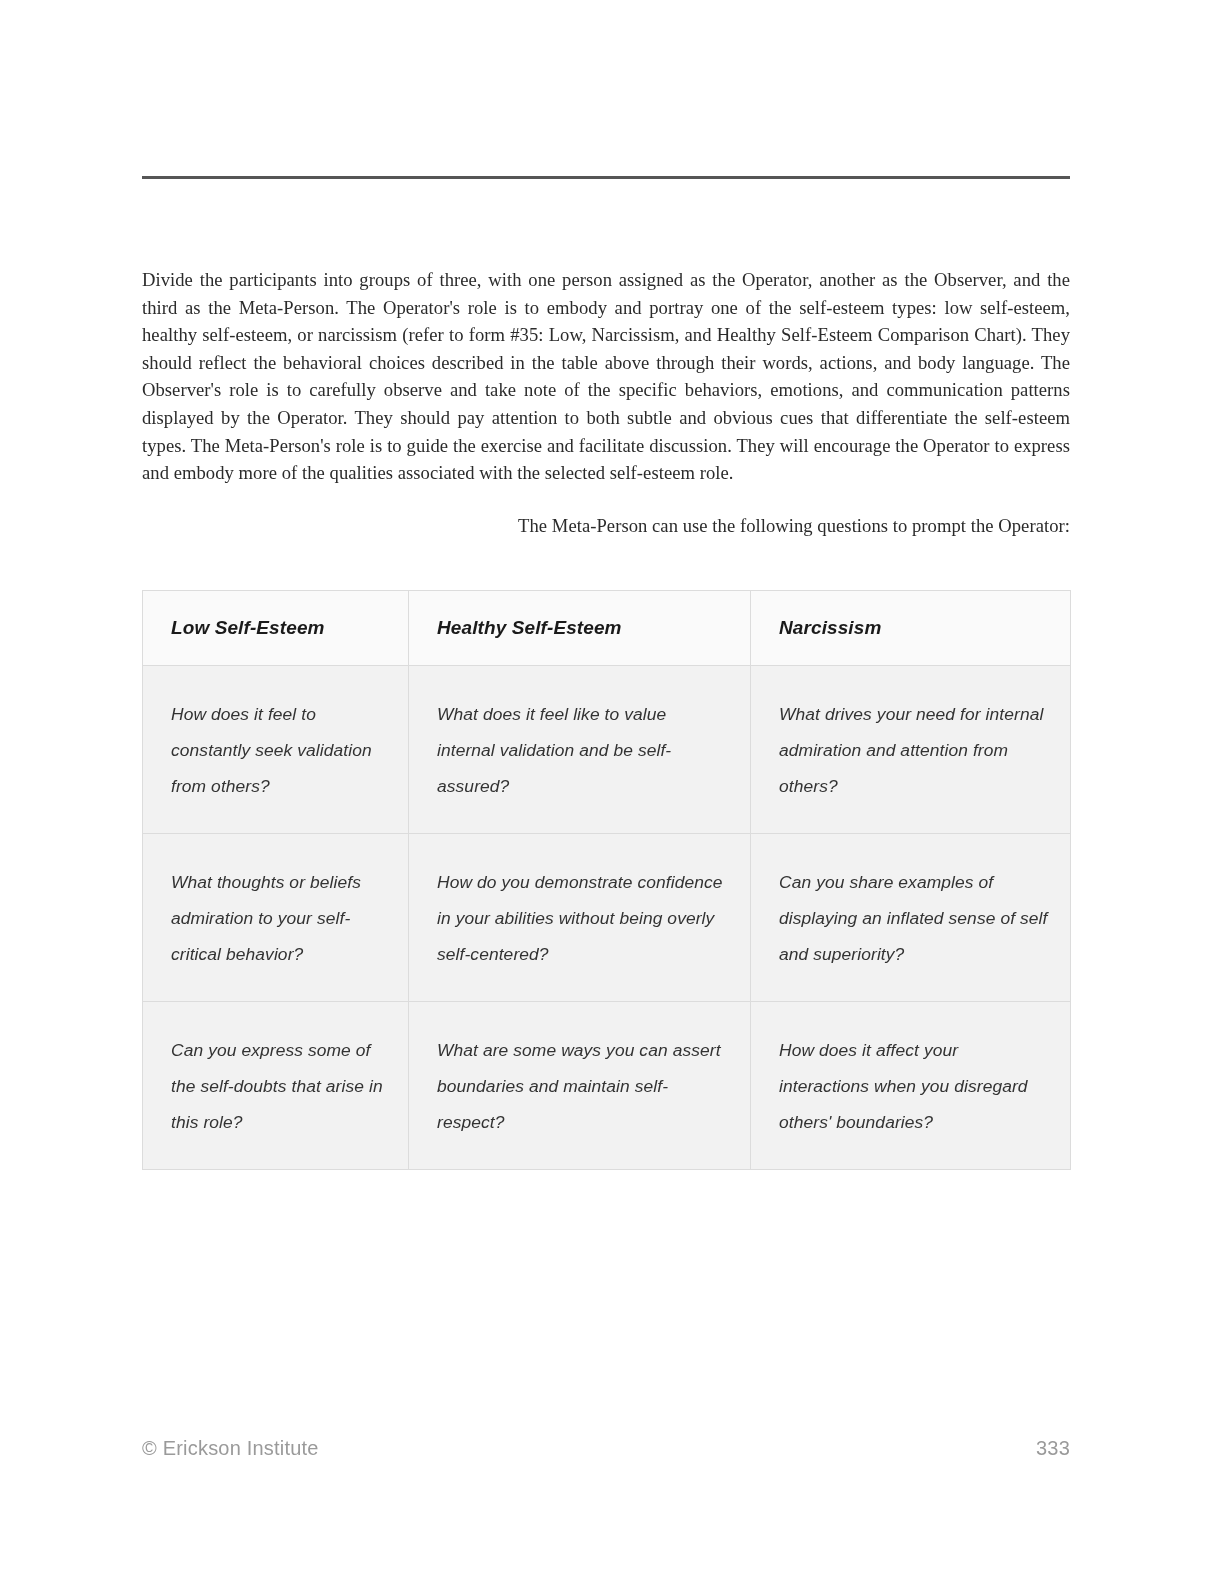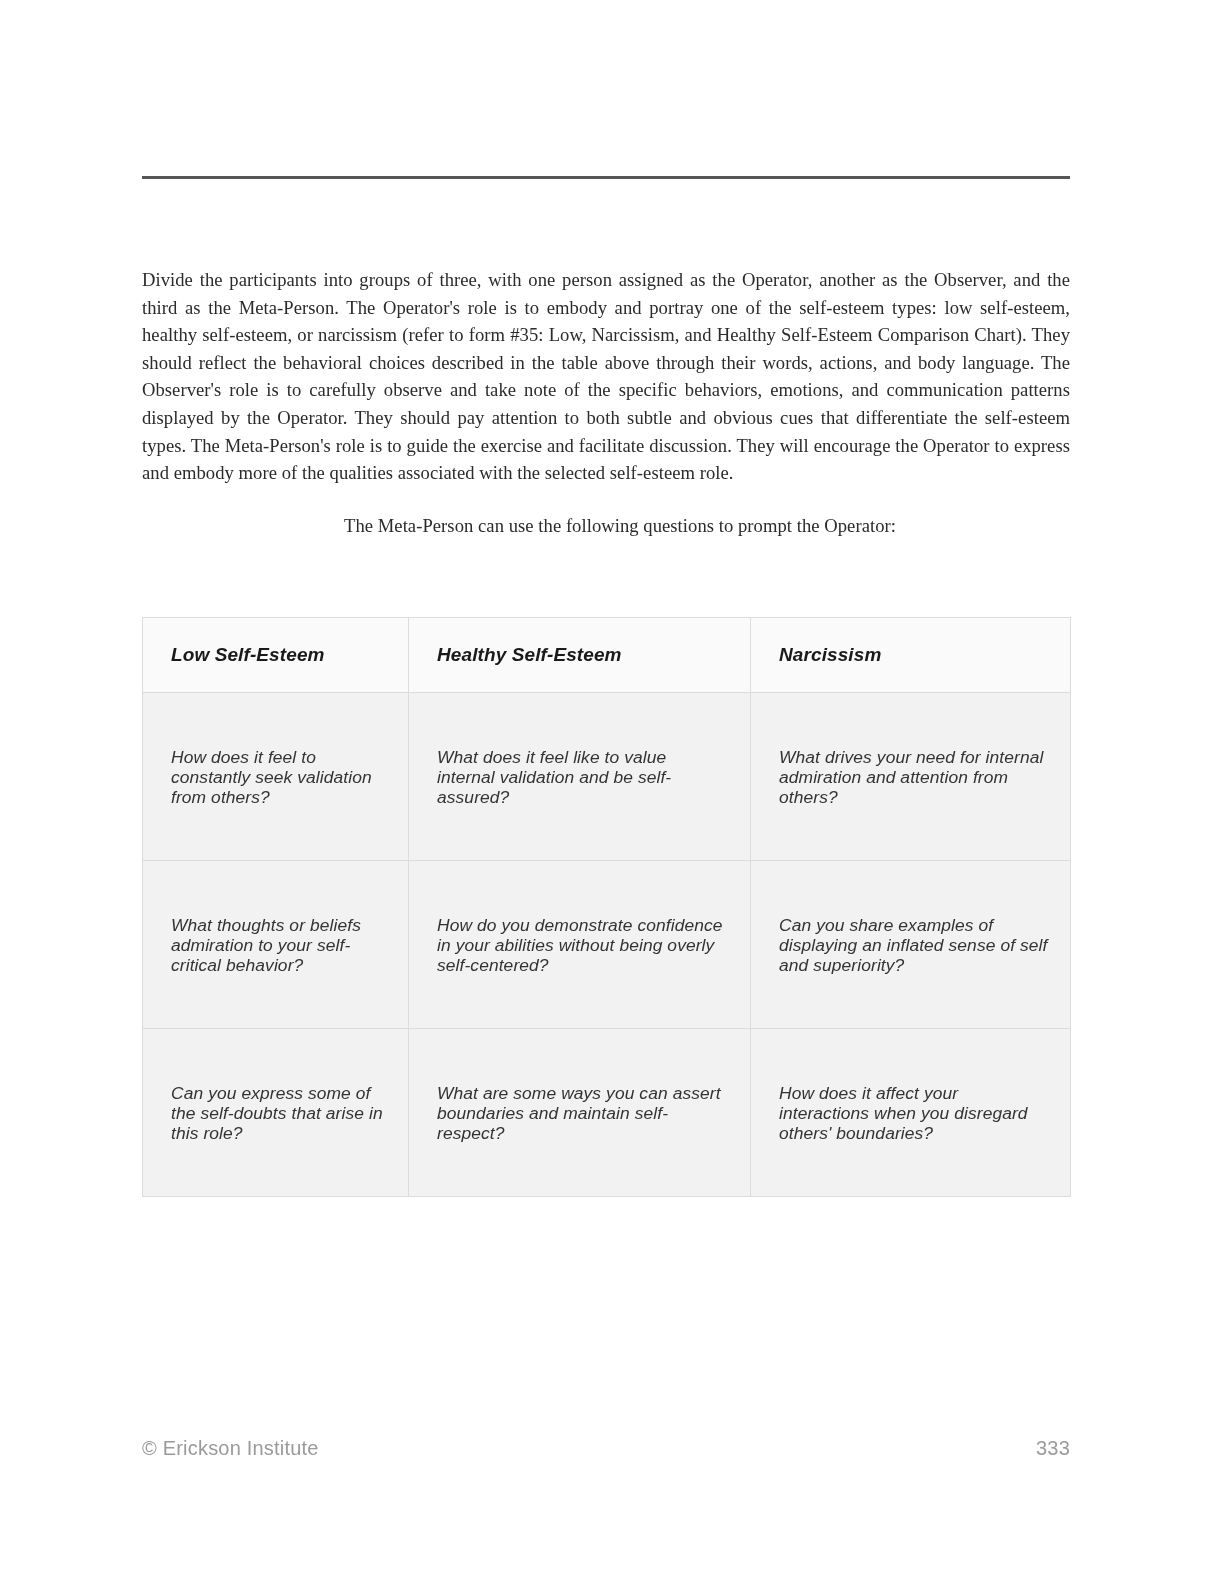--- a/index.html
+++ b/index.html
@@ -60,29 +60,29 @@
     margin: 0;
     font-size: 18.6px;
     line-height: 27.6px;
     text-align: justify;
     color: #2b2b2b;
     letter-spacing: 0.05px;
   }
   .para.lead { text-align: justify; }
   .para.intro {
     margin-top: 25px;
-    text-align: center;
+    text-align: right;
     margin-left: 28px;
   }
 
   
   .q-table {
     position: absolute;
     left: 142px;
-    top: 617px;
+    top: 590px;
     width: 928px;
     border-collapse: collapse;
     table-layout: fixed;
   }
   .q-table th, .q-table td {
     border: 1px solid #dcdcdc;
     box-sizing: border-box;
   }
   .q-table th {
     background: #fafafa;
@@ -99,21 +99,21 @@
     letter-spacing: 0.1px;
   }
   .q-table td {
     background: #f2f2f2;
     vertical-align: middle;
     padding: 20px 22px 20px 28px;
     height: 168px;
   }
   .q-table td .qtext {
     font-size: 17.4px;
-    line-height: 20px;
+    line-height: 36px;
     font-style: italic;
     color: #333333;
     letter-spacing: 0.1px;
     display: block;
   }
   .col-a { width: 266px; }
   .col-b { width: 342px; }
   .col-c { width: 320px; }
 
   

